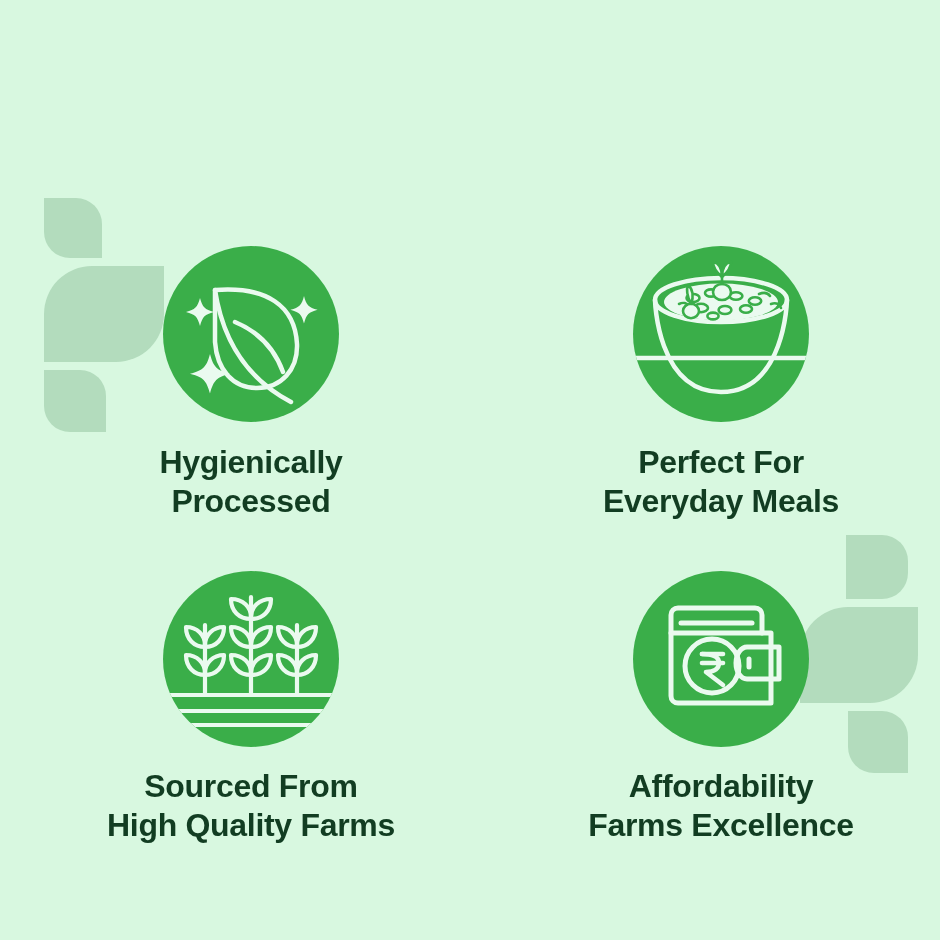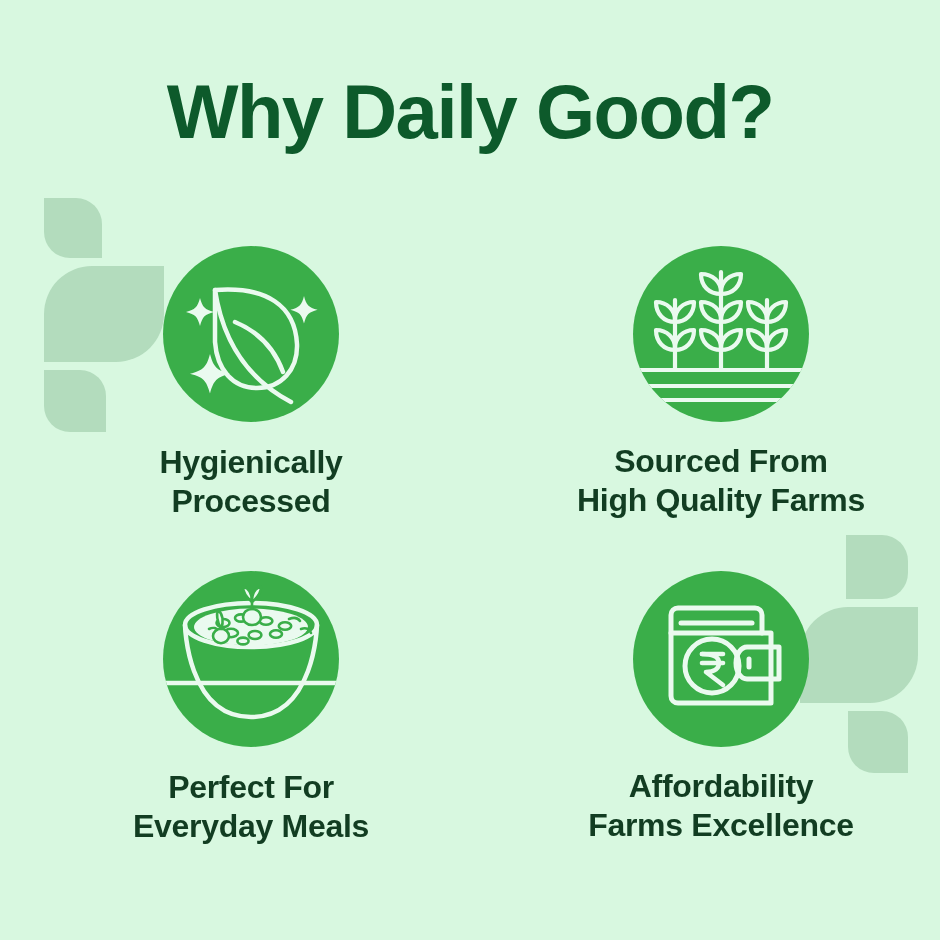--- a/index.html
+++ b/index.html
@@ -129,21 +129,20 @@
     <div class="deco-leaf l-mid"></div>
     <div class="deco-leaf l-bot"></div>
   </div>
 
   <div class="deco deco-right">
     <div class="deco-leaf r-top"></div>
     <div class="deco-leaf r-mid"></div>
     <div class="deco-leaf r-bot"></div>
   </div>
 
-  <div class="page-title">Why Daily Good?</div>
 
   <div class="features">
 
     <div class="feature row1">
       <div class="icon-badge">
         <svg width="176" height="176" viewBox="0 0 176 176" aria-hidden="true">
           <g fill="none" stroke="#eafaef" stroke-width="4.5" stroke-linecap="round" stroke-linejoin="round">
 
             <path d="M52 44 C104 40 132 60 134 98 C135 124 118 142 94 142
                      C70 142 54 124 52 96 Z"></path>
@@ -164,55 +163,20 @@
 
             <path d="M47 108 C50.6 121.2 53.6 124.2 67 127.8
                      C53.6 131.4 50.6 134.4 47 147.6
                      C43.4 134.4 40.4 131.4 27 127.8
                      C40.4 124.2 43.4 121.2 47 108 Z"></path>
           </g>
         </svg>
       </div>
       <div class="feature-label">Hygienically
 Processed</div>
-    </div>
-
-    <div class="feature row2">
-      <div class="icon-badge">
-        <svg width="176" height="176" viewBox="0 0 176 176" aria-hidden="true">
-          <g fill="none" stroke="#eafaef" stroke-width="4.2" stroke-linecap="round" stroke-linejoin="round">
-
-            <path d="M88 26 V124"></path>
-            <path d="M88 46 C88 36 80 28 68 28 C68 40 76 48 88 48"></path>
-            <path d="M88 46 C88 36 96 28 108 28 C108 40 100 48 88 48"></path>
-            <path d="M88 74 C88 64 80 56 68 56 C68 68 76 76 88 76"></path>
-            <path d="M88 74 C88 64 96 56 108 56 C108 68 100 76 88 76"></path>
-            <path d="M88 102 C88 92 80 84 68 84 C68 96 76 104 88 104"></path>
-            <path d="M88 102 C88 92 96 84 108 84 C108 96 100 104 88 104"></path>
-
-            <path d="M42 54 V124"></path>
-            <path d="M42 74 C42 64 34 56 23 56 C23 68 31 76 42 76"></path>
-            <path d="M42 74 C42 64 50 56 61 56 C61 68 53 76 42 76"></path>
-            <path d="M42 102 C42 92 34 84 23 84 C23 96 31 104 42 104"></path>
-            <path d="M42 102 C42 92 50 84 61 84 C61 96 53 104 42 104"></path>
-
-            <path d="M134 54 V124"></path>
-            <path d="M134 74 C134 64 126 56 115 56 C115 68 123 76 134 76"></path>
-            <path d="M134 74 C134 64 142 56 153 56 C153 68 145 76 134 76"></path>
-            <path d="M134 102 C134 92 126 84 115 84 C115 96 123 104 134 104"></path>
-            <path d="M134 102 C134 92 142 84 153 84 C153 96 145 104 134 104"></path>
-
-            <path d="M4 124 H172"></path>
-            <path d="M8 140 H168"></path>
-            <path d="M22 154 H154"></path>
-          </g>
-        </svg>
-      </div>
-      <div class="feature-label">Sourced From
-High Quality Farms</div>
     </div>
 
     <div class="feature row1">
       <div class="icon-badge">
         <svg width="176" height="176" viewBox="0 0 176 176" aria-hidden="true">
           <g fill="none" stroke="#eafaef" stroke-width="4.5" stroke-linecap="round" stroke-linejoin="round">
 
             <path d="M2 112 H174"></path>
 
             <path d="M22 54 C22 54 24 146 88 146 C152 146 154 54 154 54"></path>
@@ -246,20 +210,55 @@
           </g>
         </svg>
       </div>
       <div class="feature-label">Perfect For
 Everyday Meals</div>
     </div>
 
     <div class="feature row2">
       <div class="icon-badge">
         <svg width="176" height="176" viewBox="0 0 176 176" aria-hidden="true">
+          <g fill="none" stroke="#eafaef" stroke-width="4.2" stroke-linecap="round" stroke-linejoin="round">
+
+            <path d="M88 26 V124"></path>
+            <path d="M88 46 C88 36 80 28 68 28 C68 40 76 48 88 48"></path>
+            <path d="M88 46 C88 36 96 28 108 28 C108 40 100 48 88 48"></path>
+            <path d="M88 74 C88 64 80 56 68 56 C68 68 76 76 88 76"></path>
+            <path d="M88 74 C88 64 96 56 108 56 C108 68 100 76 88 76"></path>
+            <path d="M88 102 C88 92 80 84 68 84 C68 96 76 104 88 104"></path>
+            <path d="M88 102 C88 92 96 84 108 84 C108 96 100 104 88 104"></path>
+
+            <path d="M42 54 V124"></path>
+            <path d="M42 74 C42 64 34 56 23 56 C23 68 31 76 42 76"></path>
+            <path d="M42 74 C42 64 50 56 61 56 C61 68 53 76 42 76"></path>
+            <path d="M42 102 C42 92 34 84 23 84 C23 96 31 104 42 104"></path>
+            <path d="M42 102 C42 92 50 84 61 84 C61 96 53 104 42 104"></path>
+
+            <path d="M134 54 V124"></path>
+            <path d="M134 74 C134 64 126 56 115 56 C115 68 123 76 134 76"></path>
+            <path d="M134 74 C134 64 142 56 153 56 C153 68 145 76 134 76"></path>
+            <path d="M134 102 C134 92 126 84 115 84 C115 96 123 104 134 104"></path>
+            <path d="M134 102 C134 92 142 84 153 84 C153 96 145 104 134 104"></path>
+
+            <path d="M4 124 H172"></path>
+            <path d="M8 140 H168"></path>
+            <path d="M22 154 H154"></path>
+          </g>
+        </svg>
+      </div>
+      <div class="feature-label">Sourced From
+High Quality Farms</div>
+    </div>
+
+    <div class="feature row2">
+      <div class="icon-badge">
+        <svg width="176" height="176" viewBox="0 0 176 176" aria-hidden="true">
           <g fill="none" stroke="#eafaef" stroke-width="5" stroke-linecap="round" stroke-linejoin="round">
 
             <path d="M38 62 V44 C38 40 41 37 45 37 H122 C126 37 129 40 129 44 V62"></path>
 
             <path d="M48 52 H119"></path>
 
             <path d="M38 62 H138 V132 H45 C41 132 38 129 38 125 Z"></path>
 
             <path d="M114 76 H146 V108 H114 C108 108 103 101 103 92 C103 83 108 76 114 76 Z"></path>
 

